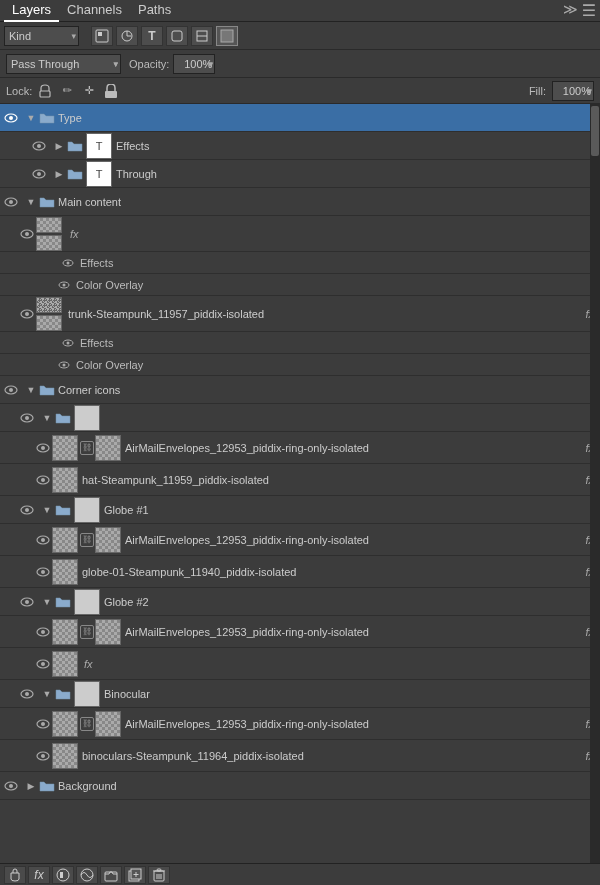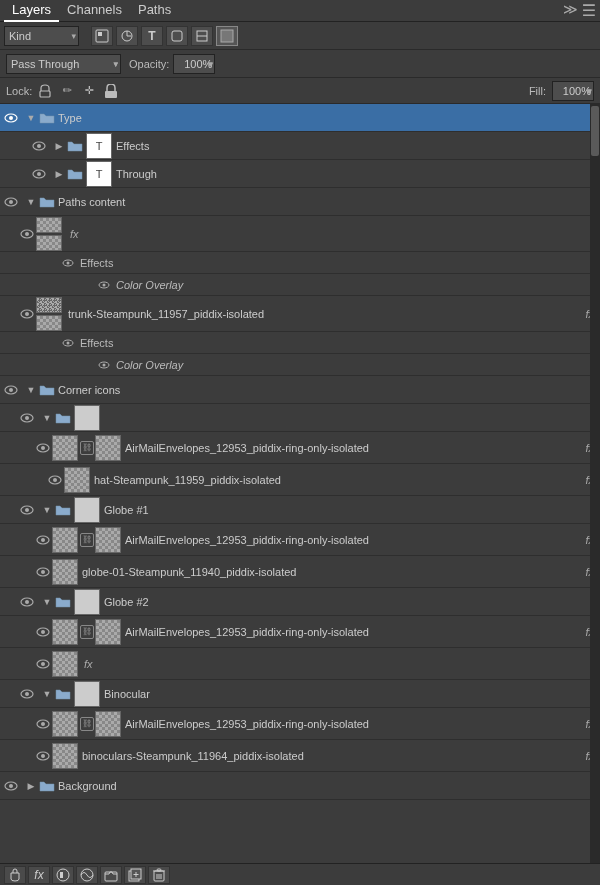--- a/index.html
+++ b/index.html
@@ -271,25 +271,24 @@
 
     .effects-label {
       color: #bbb;
       font-size: 11px;
     }
 
     .color-overlay-row {
       display: flex;
       align-items: center;
       height: 22px;
-      padding-left: 96px;
+      padding-left: 56px;
       background: #3c3c3c;
       border-bottom: 1px solid #2e2e2e;
       cursor: pointer;
-      font-style: italic;
     }
 
     
     .panel-bottom {
       display: flex;
       align-items: center;
       background: #3c3c3c;
       height: 22px;
       border-top: 1px solid #222;
       padding: 0 4px;
@@ -489,21 +488,21 @@
           <circle cx="7" cy="5" r="2" fill="#aaa"></circle>
         </svg>
     </div>
     <div style="width:4px;"></div>
     <div class="collapse-arrow">▼</div>
     <div class="folder-icon">
       <svg width="16" height="14" viewBox="0 0 16 14">
           <path d="M1 3 L1 12 L15 12 L15 5 L7 5 L5 3 Z" fill="#8aabcc" stroke="#7090aa" stroke-width="0.5"></path>
         </svg>
     </div>
-    <div class="layer-name">Paths content</div>
+    <div class="layer-name">Main content</div>
   </div>
 
   <div class="layer-row" style="height:36px;padding-left:18px;">
     <div class="visibility-eye">
       <svg width="14" height="10" viewBox="0 0 14 10">
           <ellipse cx="7" cy="5" rx="6" ry="4" fill="none" stroke="#aaa" stroke-width="1.2"></ellipse>
           <circle cx="7" cy="5" r="2" fill="#aaa"></circle>
         </svg>
     </div>
     <div style="display:flex;flex-direction:column;margin-right:2px;">
@@ -609,21 +608,21 @@
           <circle cx="7" cy="5" r="2" fill="#aaa"></circle>
         </svg>
     </div>
     <div class="layer-thumb checker" style="margin-right:1px;"></div>
     <div class="link-icon">⛓</div>
     <div class="layer-thumb checker"></div>
     <div class="layer-name">AirMailEnvelopes_12953_piddix-ring-only-isolated</div>
     <div class="fx-badge">fx</div>
   </div>
 
-  <div class="layer-row" style="padding-left:46px;">
+  <div class="layer-row" style="padding-left:34px;">
     <div class="visibility-eye">
       <svg width="14" height="10" viewBox="0 0 14 10">
           <ellipse cx="7" cy="5" rx="6" ry="4" fill="none" stroke="#aaa" stroke-width="1.2"></ellipse>
           <circle cx="7" cy="5" r="2" fill="#aaa"></circle>
         </svg>
     </div>
     <div class="layer-thumb checker"></div>
     <div class="layer-name">hat-Steampunk_11959_piddix-isolated</div>
     <div class="fx-badge">fx</div>
   </div>

